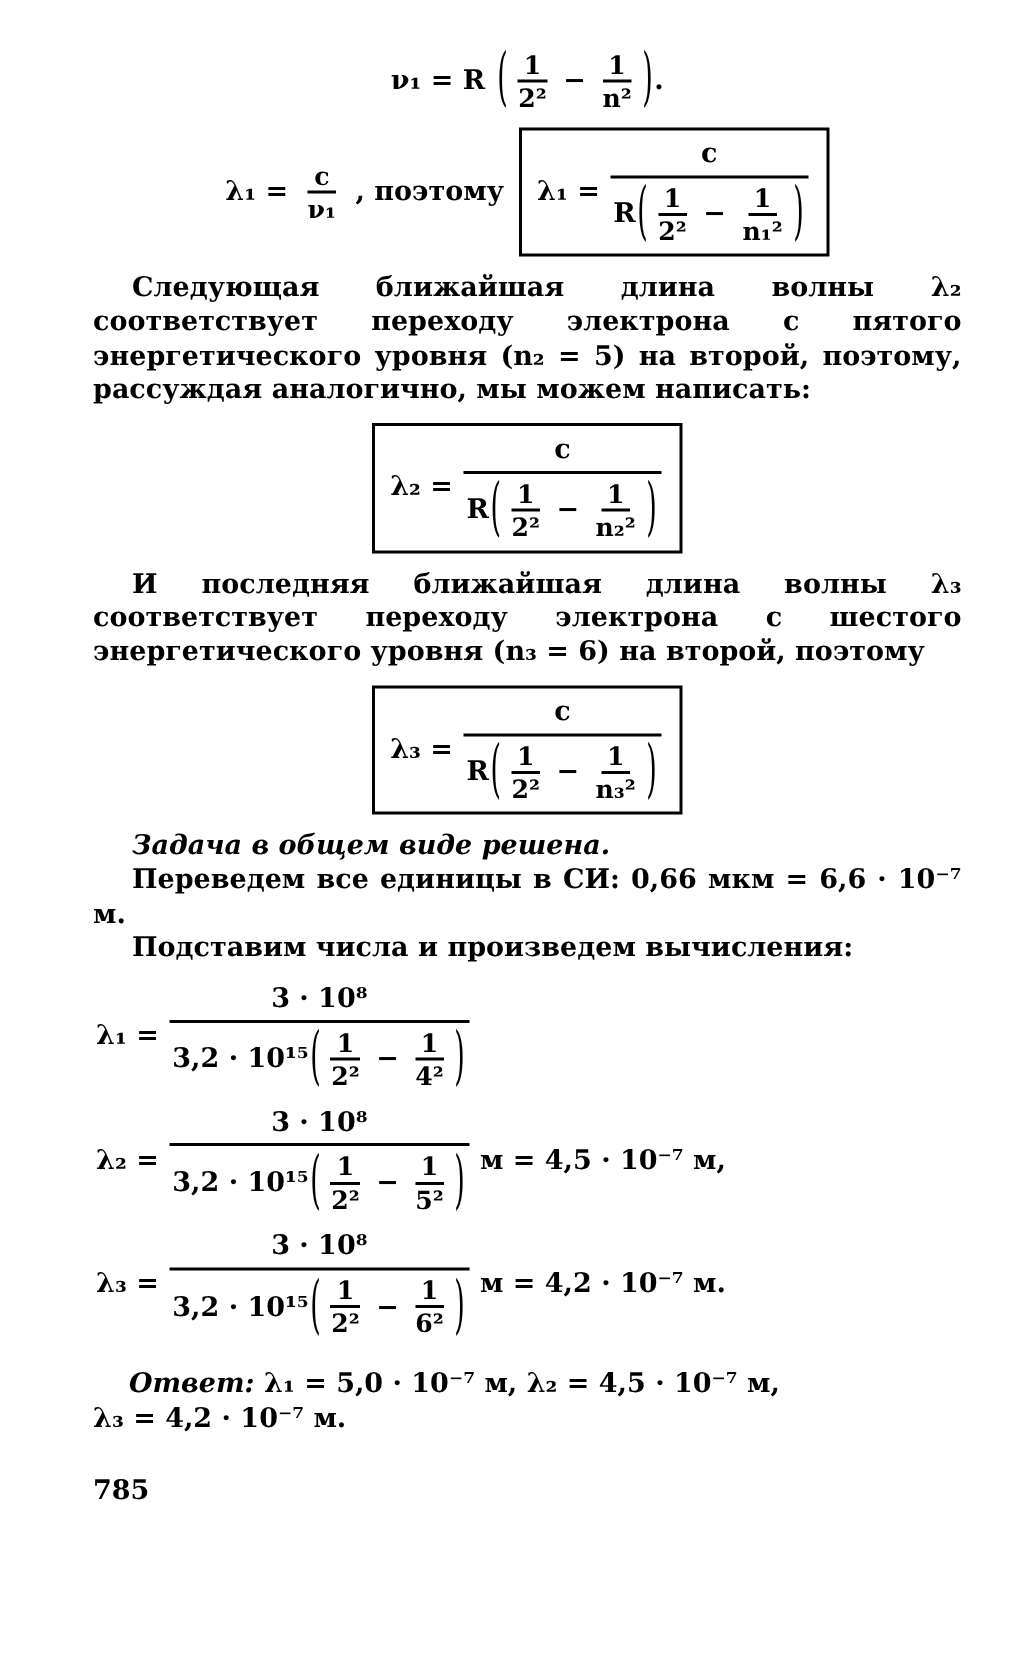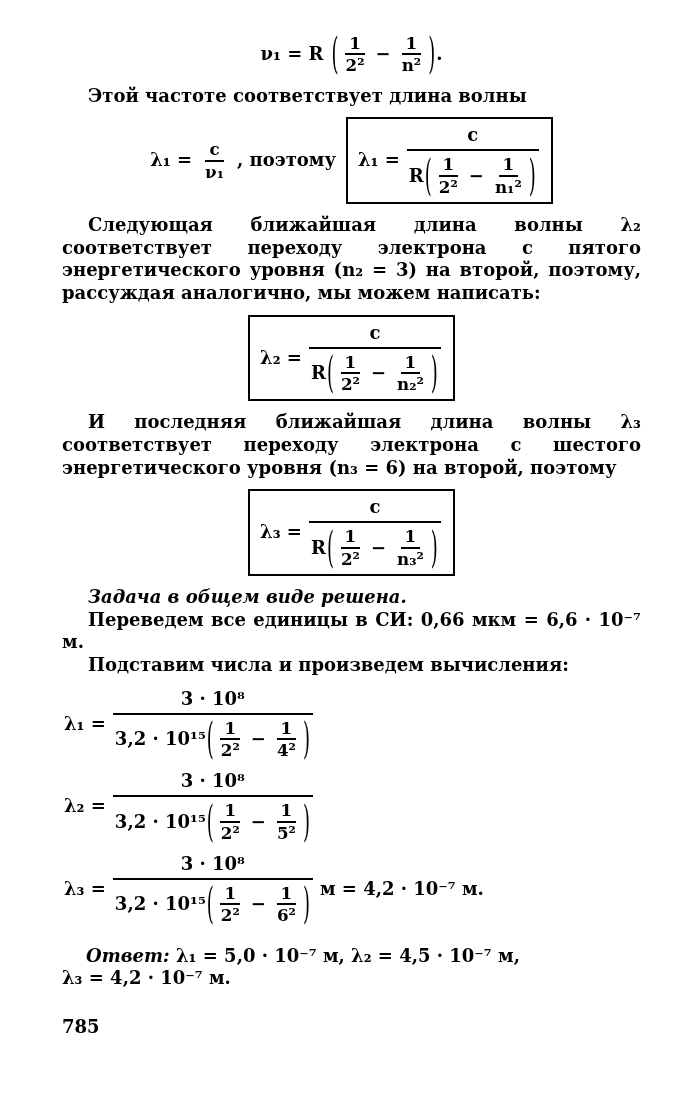--- a/index.html
+++ b/index.html
@@ -43,21 +43,20 @@
     </span>
     <span class="op">−</span>
     <span class="sfrac">
       <span class="n">1</span>
       <span class="d">n²</span>
     </span>
     <span class="paren">)</span>
     <span>.</span>
   </div>
 
-  <p class="para">Этой частоте соответствует длина волны</p>
 
   <div class="eqline">
     <span class="lhs">λ₁ =</span>
     <span class="sfrac">
       <span class="n">c</span>
       <span class="d">ν₁</span>
     </span>
     <span class="rhs">, поэтому</span>
     <span class="eqbox" style="margin-left:10px;">
       <span class="lhs">λ₁ =</span>
@@ -74,21 +73,21 @@
           <span class="sfrac">
             <span class="n">1</span>
             <span class="d">n₁²</span>
           </span>
           <span class="paren">)</span>
         </span>
       </span>
     </span>
   </div>
 
-  <p class="para">Следующая ближайшая длина волны λ₂ соответствует переходу электрона с пятого энергетического уровня (n₂ = 3) на второй, поэтому, рассуждая аналогично, мы можем написать:</p>
+  <p class="para">Следующая ближайшая длина волны λ₂ соответствует переходу электрона с пятого энергетического уровня (n₂ = 5) на второй, поэтому, рассуждая аналогично, мы можем написать:</p>
 
   <div class="eqline">
     <span class="eqbox">
       <span class="lhs">λ₂ =</span>
       <span class="bfrac">
         <span class="bnum">c</span>
         <span class="bden">
           <span>R</span>
           <span class="paren">(</span>
           <span class="sfrac">
@@ -168,20 +167,21 @@
           <span class="d">2²</span>
         </span>
         <span class="op">−</span>
         <span class="sfrac">
           <span class="n">1</span>
           <span class="d">5²</span>
         </span>
         <span class="paren">)</span>
       </span>
     </span>
+    <span class="rhs">м = 4,5 · 10⁻⁷ м,</span>
   </div>
 
   <div class="calcrow">
     <span class="lhs">λ₃ =</span>
     <span class="bfrac">
       <span class="bnum">3 · 10⁸</span>
       <span class="bden">
         <span>3,2 · 10¹⁵</span>
         <span class="paren">(</span>
         <span class="sfrac">

